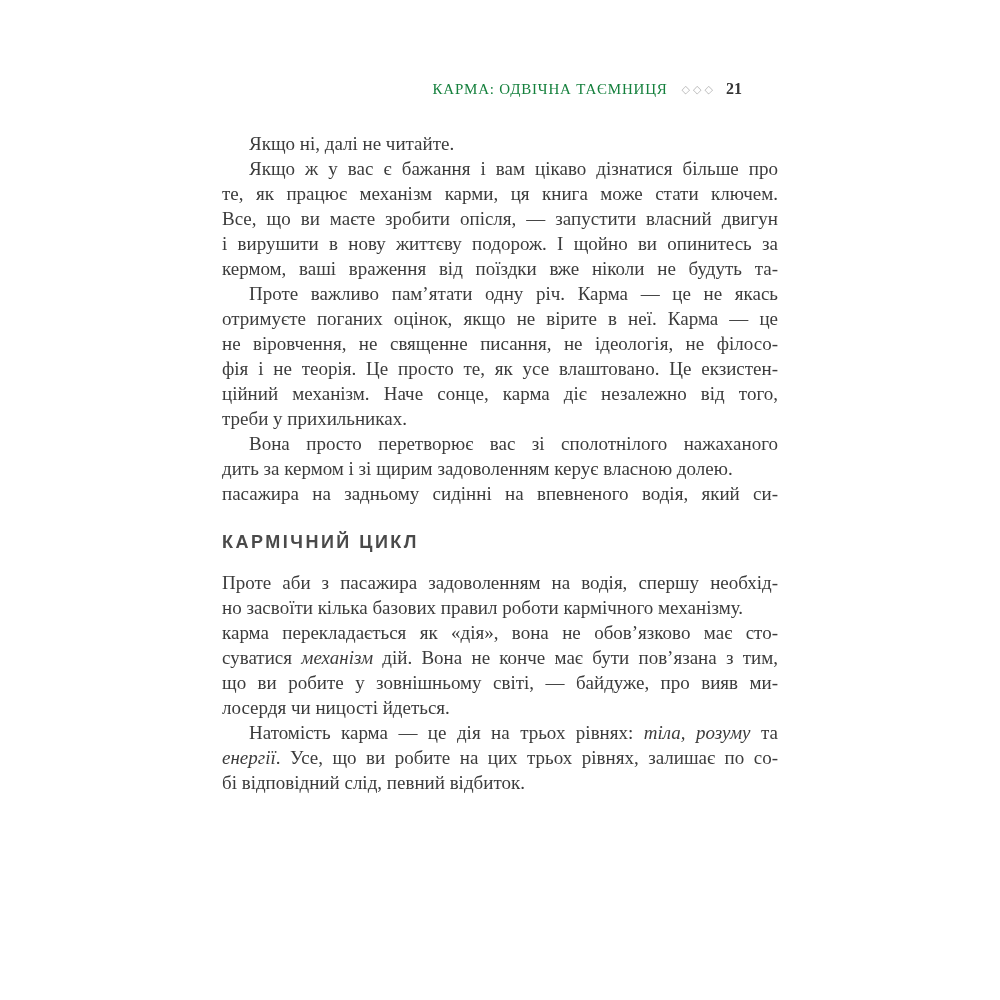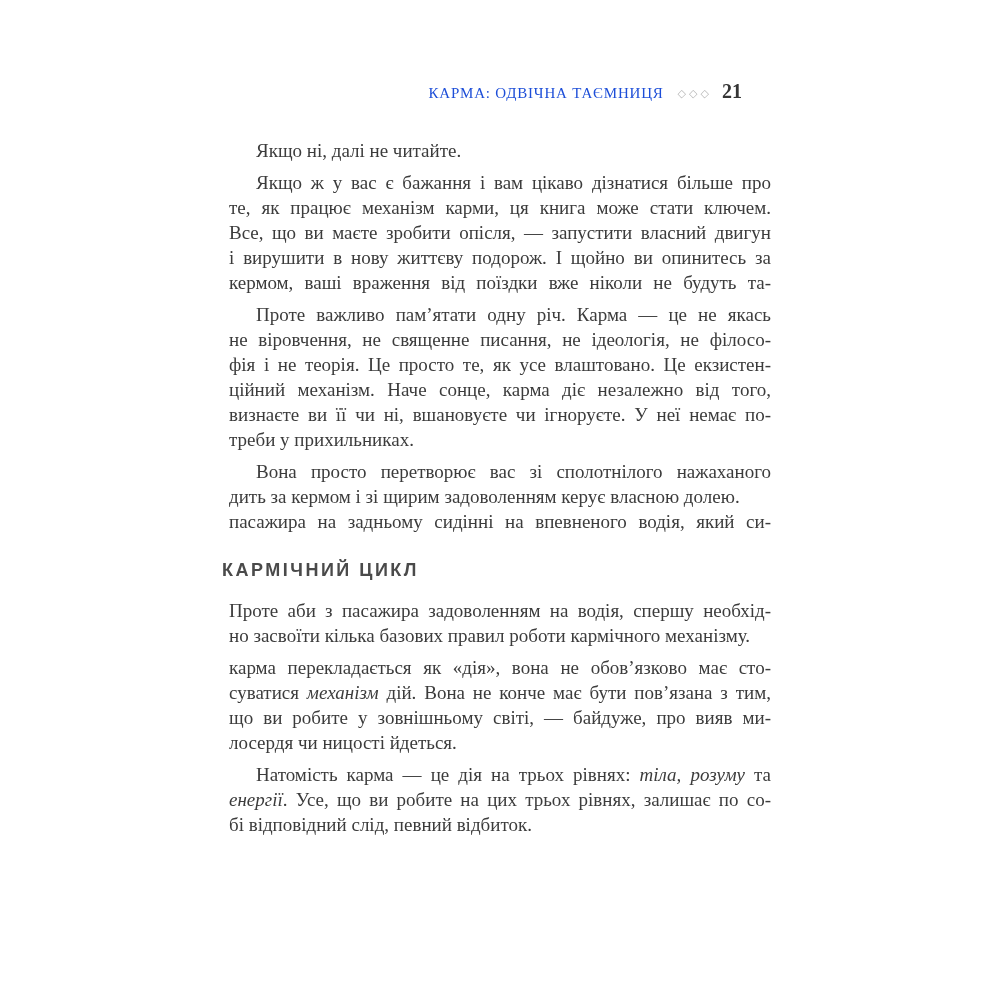--- a/index.html
+++ b/index.html
@@ -16,46 +16,46 @@
     top: 80px;
     left: 222px;
     right: 258px;
     text-align: right;
     white-space: nowrap;
     color: #4d4d4d;
   }
   .running-title {
     font-size: 15px;
     letter-spacing: 0.8px;
-    color: #1d4ed8;
+    color: #15803d;
   }
   .ornament {
     display: inline-block;
     margin: 0 10px 0 14px;
     font-size: 11px;
     letter-spacing: 3px;
     color: #b3b3b3;
     vertical-align: 1px;
     font-family: "DejaVu Sans", sans-serif;
   }
   .page-number {
-    font-size: 20px;
+    font-size: 16px;
     font-weight: 700;
     color: #353535;
   }
   .body {
     position: absolute;
     top: 131px;
     left: 222px;
     width: 556px;
     font-size: 19px;
     line-height: 25px;
     color: #3c3c3c;
   }
-  .para { margin: 7px; }
+  .para { margin: 0; }
   .line {
     text-align: justify;
     text-align-last: justify;
   }
   .line.lastline { text-align-last: left; }
   .line.indent { text-indent: 27px; }
   .it { font-style: italic; }
   .heading {
     margin: 24px 0 16px 0;
     font-family: "Liberation Sans", "DejaVu Sans", sans-serif;
@@ -79,24 +79,24 @@
       </div>
       <div class="para">
         <div class="line indent"><span>Якщо ж у вас є бажання і вам цікаво дізнатися більше про</span></div>
         <div class="line"><span>те, як працює механізм карми, ця книга може стати ключем.</span></div>
         <div class="line"><span>Все, що ви маєте зробити опісля, — запустити власний двигун</span></div>
         <div class="line"><span>і вирушити в нову життєву подорож. І щойно ви опинитесь за</span></div>
         <div class="line"><span>кермом, ваші враження від поїздки вже ніколи не будуть та-</span></div>
       </div>
       <div class="para">
         <div class="line indent"><span>Проте важливо пам’ятати одну річ. Карма — це не якась</span></div>
+        <div class="line"><span>отримуєте поганих оцінок, якщо не вірите в неї. Карма — це</span></div>
         <div class="line"><span>не віровчення, не священне писання, не ідеологія, не філосо-</span></div>
         <div class="line"><span>фія і не теорія. Це просто те, як усе влаштовано. Це екзистен-</span></div>
         <div class="line"><span>ційний механізм. Наче сонце, карма діє незалежно від того,</span></div>
-        <div class="line"><span>визнаєте ви її чи ні, вшановуєте чи ігноруєте. У неї немає по-</span></div>
         <div class="line lastline"><span>треби у прихильниках.</span></div>
       </div>
       <div class="para">
         <div class="line indent"><span>Вона просто перетворює вас зі сполотнілого нажаханого</span></div>
         <div class="line lastline"><span>дить за кермом і зі щирим задоволенням керує власною долею.</span></div>
         <div class="line"><span>пасажира на задньому сидінні на впевненого водія, який си-</span></div>
       </div>
       <div class="heading">КАРМІЧНИЙ ЦИКЛ</div>
       <div class="para">
         <div class="line"><span>Проте аби з пасажира задоволенням на водія, спершу необхід-</span></div>

